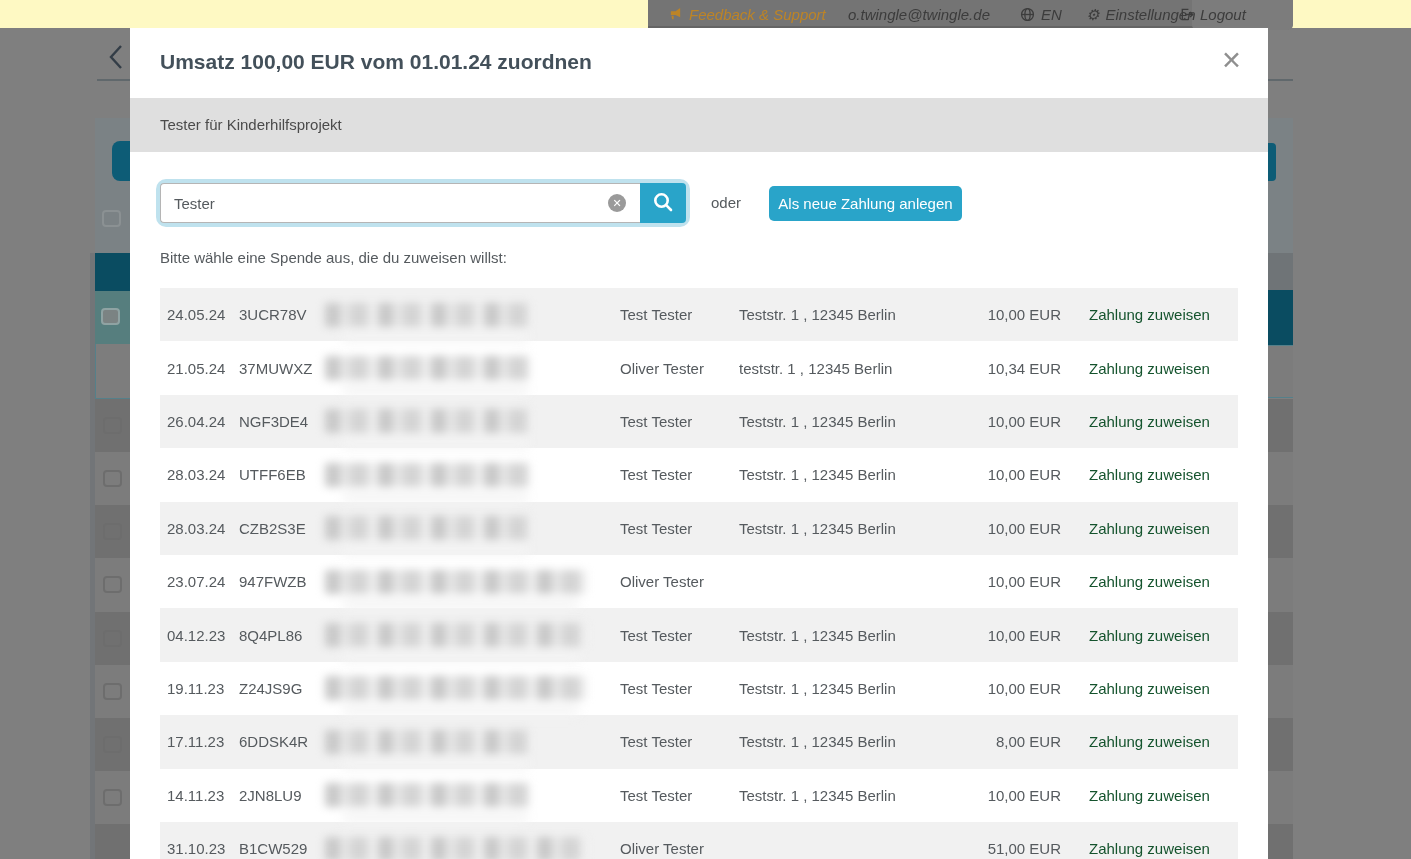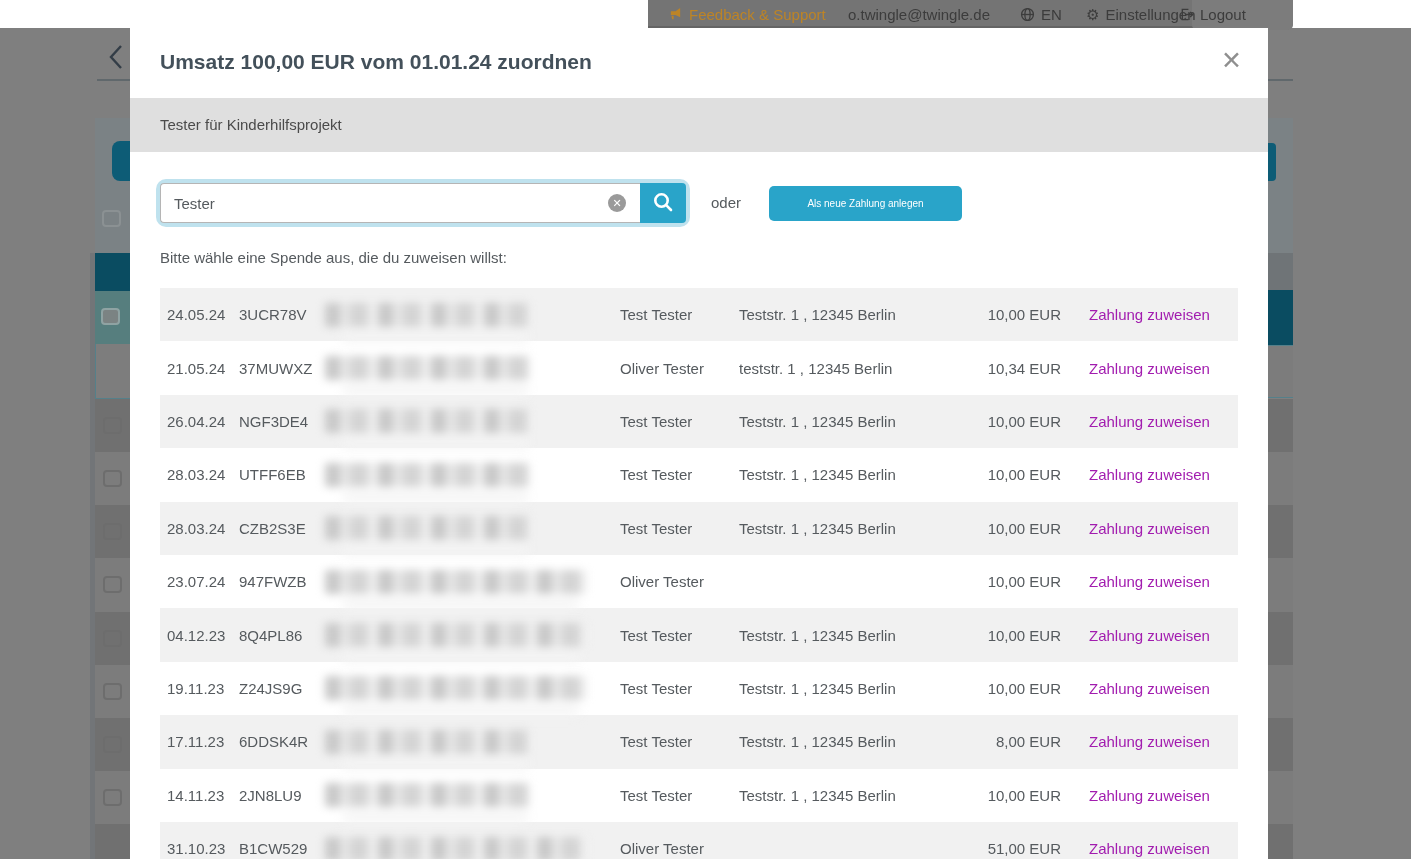--- a/index.html
+++ b/index.html
@@ -1,21 +1,21 @@
 <!DOCTYPE html>
 <html><head>
 <meta charset="utf-8">
 <style>
   * { margin:0; padding:0; box-sizing:border-box; }
   html,body { width:1411px; height:859px; overflow:hidden; }
   body { font-family:"Liberation Sans", sans-serif; }
   .stage { position:relative; width:1411px; height:859px; background:#7f7f7f; overflow:hidden; }
 
   
-  .topbar { position:absolute; left:0; top:0; width:1411px; height:28px; background:#ffffff; }
+  .topbar { position:absolute; left:0; top:0; width:1411px; height:28px; background:#fef9c3;font-style:italic; }
   .topbar-strip { position:absolute; left:648px; top:0; width:645px; height:28px;
                   background:#747474; border-bottom:2px solid #646464; border-radius:0 0 5px 0; }
   .logout-patch { position:absolute; left:1192px; top:0; width:101px; height:30px;
                   background:#7c7c7c; border-radius:0 0 5px 5px; }
   .tb-item { position:absolute; top:0; height:28px; line-height:27px; font-size:15px;
              color:#3c3c3c; white-space:nowrap; display:flex; align-items:center; gap:6px; cursor:pointer; }
   .tb-item.orange { color:#bd8426; }
   .tb-icon { display:inline-flex; align-items:center; }
   .gear-glyph { font-size:15px; line-height:1; }
 
@@ -42,32 +42,32 @@
                   font-family:"Liberation Sans", sans-serif; outline:none; caret-color:#444; }
   .clear-btn { position:absolute; right:60px; top:11px; width:18px; height:18px; border-radius:50%;
                background:#9a9a9a; color:#ffffff; font-size:11px; line-height:18px; text-align:center;
                cursor:pointer; }
   .search-btn { width:46px; height:40px; background:#29a4c9; border:none; border-radius:0 4px 4px 0;
                 display:flex; align-items:center; justify-content:center; cursor:pointer; }
   .or-label { position:absolute; left:581px; top:155px; height:40px; line-height:40px;
               font-size:15px; color:#555a5e; }
   .new-payment-btn { position:absolute; left:639px; top:158px; width:193px; height:35px;
                      background:#29a4c9; color:#ffffff; border:none; border-radius:5px;
-                     font-size:10px; font-family:"Liberation Sans", sans-serif; cursor:pointer; }
+                     font-size:15px; font-family:"Liberation Sans", sans-serif; cursor:pointer; }
   .instruction { position:absolute; left:30px; top:221px; font-size:15px; color:#555a5e; }
 
   .rows { position:absolute; left:30px; top:260px; width:1078px; }
   .row { display:grid; grid-template-columns:79px 86px 295px 119px 204px 118px 1fr;
          align-items:center; height:53.4px; font-size:15px; color:#555a5e; }
   .row-odd { background:#f1f1f1; }
   .row-even { background:#ffffff; }
   .cell-date { padding-left:7px; }
   .cell-amount { text-align:right; }
   .cell-action { padding-left:28px; }
-  .row-action-link { color:#a21caf; cursor:pointer; text-decoration:none; }
+  .row-action-link { color:#14532d; cursor:pointer; text-decoration:none; }
 
   .email-redacted { position:relative; height:24px; width:205px; border-radius:3px;
       background:repeating-linear-gradient(90deg,#c9c9c9 0 15px,#e6e6e6 15px 25px,#d4d4d4 25px 43px,#efefef 43px 53px);
       filter:blur(4px); }
   .email-redacted.long { width:262px; }
   .email-tail { position:absolute; left:18px; top:27px; height:13px; width:90%;
       background:rgba(244,244,244,0.85); filter:blur(3px); }
 </style>
 </head>
 <body>

